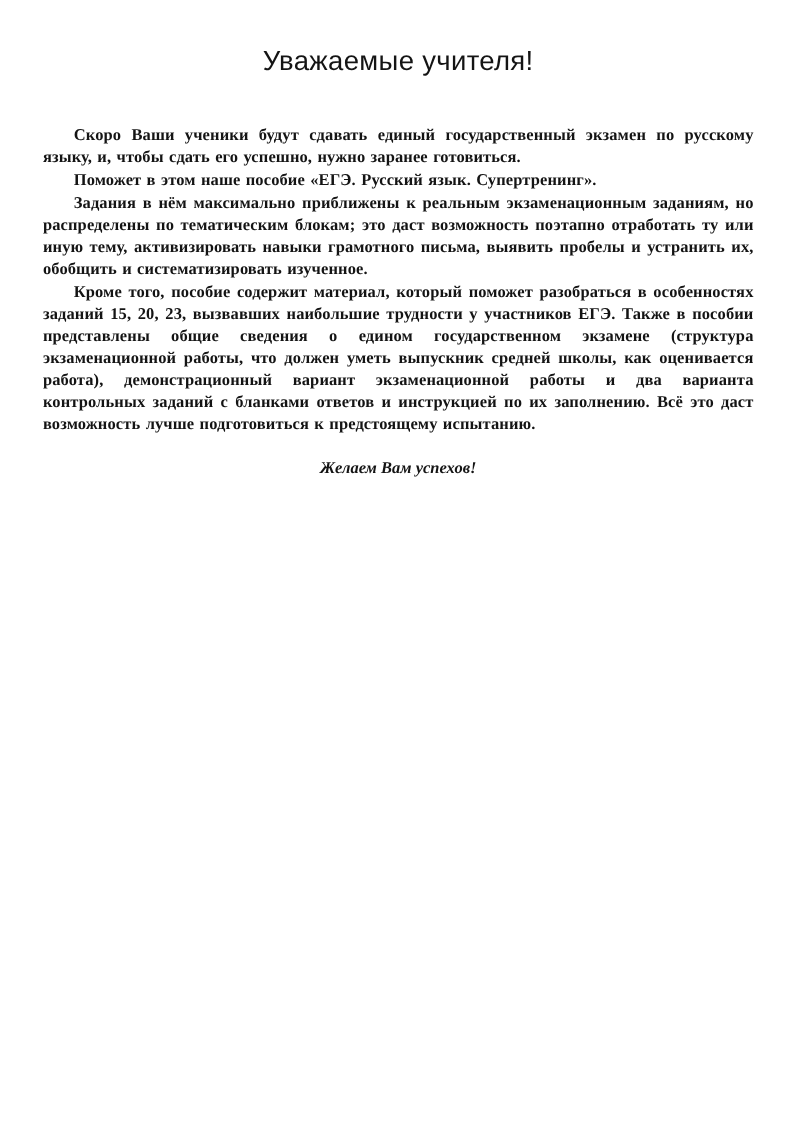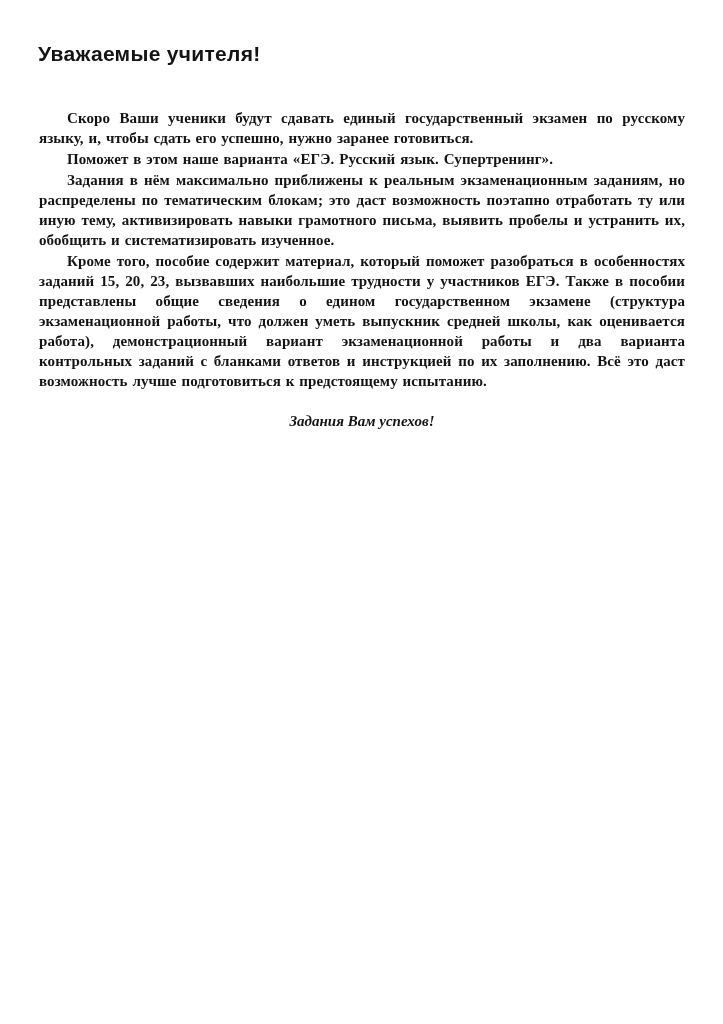--- a/index.html
+++ b/index.html
@@ -18,22 +18,23 @@
     box-sizing: border-box;
     overflow: hidden;
   }
   .content {
     position: absolute;
     top: 42px;
     left: 38px;
     right: 37px;
   }
   .page-title {
-    font-size: 21px;
-    font-weight: bold;
+    text-align: center;
+    font-size: 25px;
+    font-weight: normal;
     font-family: "Liberation Sans", "DejaVu Sans", sans-serif;
     letter-spacing: 0.3px;
     margin: 0 0 42px 0;
   }
   .body-text p {
     margin: 1px;
     padding: 0;
     font-size: 15px;
     font-weight: bold;
     line-height: 20px;
@@ -51,19 +52,19 @@
   }
 </style>
 </head>
 <body>
 
 <div class="page">
   <div class="content">
     <h1 class="page-title">Уважаемые учителя!</h1>
     <div class="body-text">
       <p>Скоро Ваши ученики будут сдавать единый государственный экзамен по русскому языку, и, чтобы сдать его успешно, нужно заранее готовиться.</p>
-      <p>Поможет в этом наше варианта «ЕГЭ. Русский язык. Супертренинг».</p>
+      <p>Поможет в этом наше пособие «ЕГЭ. Русский язык. Супертренинг».</p>
       <p>Задания в нём максимально приближены к реальным экзаменационным заданиям, но распределены по тематическим блокам; это даст возможность поэтапно отработать ту или иную тему, активизировать навыки грамотного письма, выявить пробелы и устранить их, обобщить и систематизировать изученное.</p>
       <p>Кроме того, пособие содержит материал, который поможет разобраться в особенностях заданий 15, 20, 23, вызвавших наибольшие трудности у участников ЕГЭ. Также в пособии представлены общие сведения о едином государственном экзамене (структура экзаменационной работы, что должен уметь выпускник средней школы, как оценивается работа), демонстрационный вариант экзаменационной работы и два варианта контрольных заданий с бланками ответов и инструкцией по их заполнению. Всё это даст возможность лучше подготовиться к предстоящему испытанию.</p>
     </div>
-    <div class="closing">Задания Вам успехов!</div>
+    <div class="closing">Желаем Вам успехов!</div>
   </div>
 </div>
 
 </body></html>

